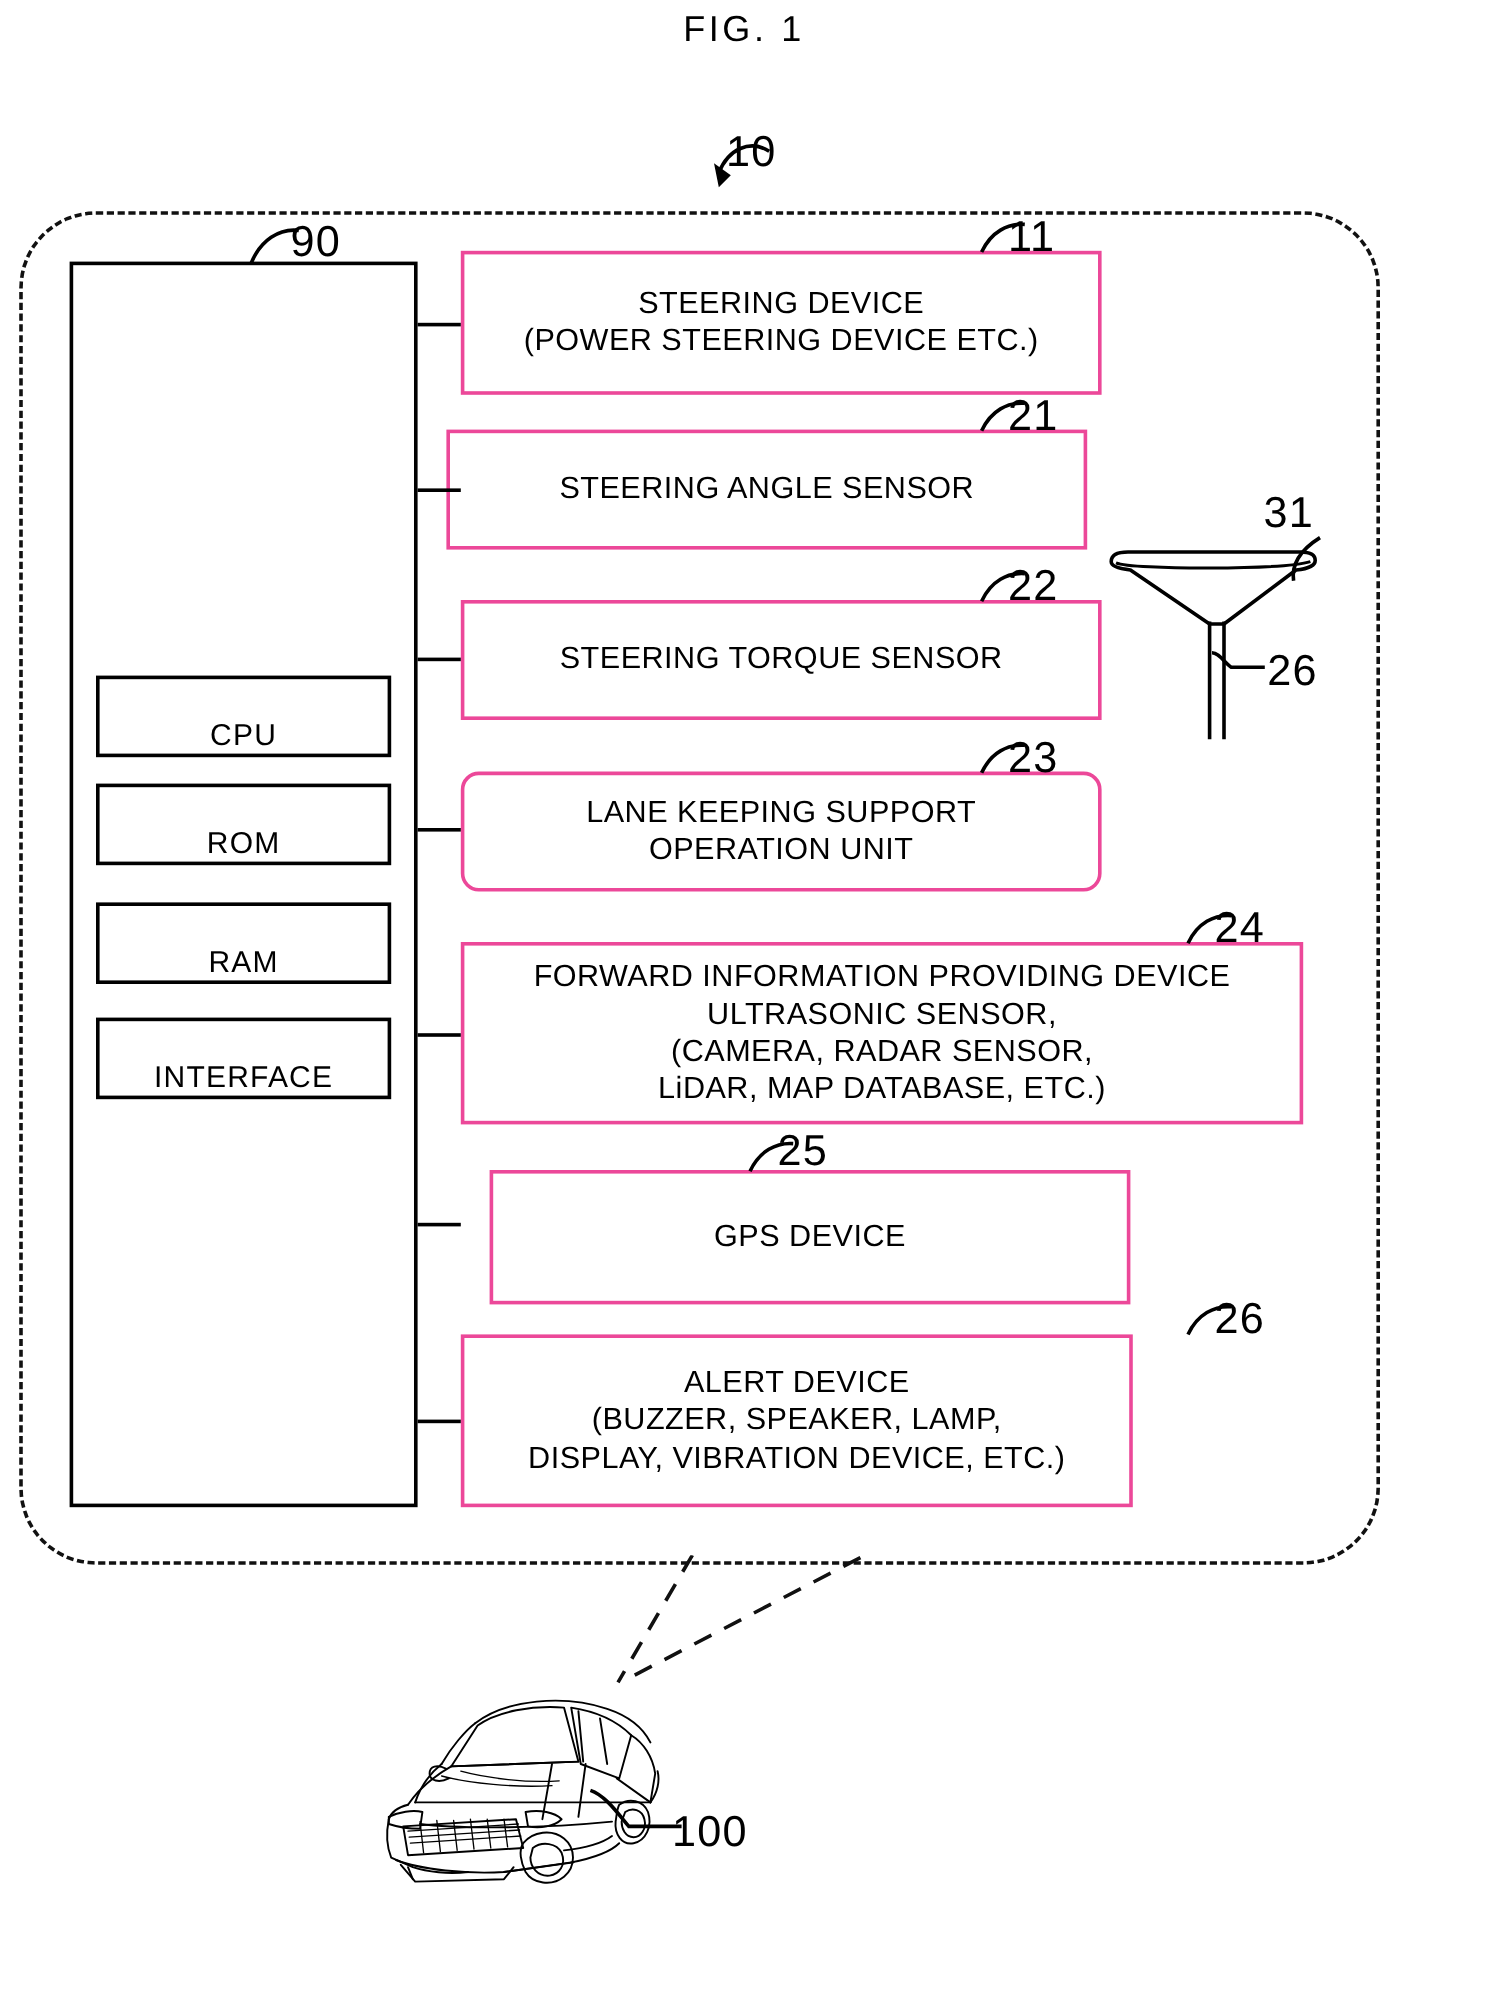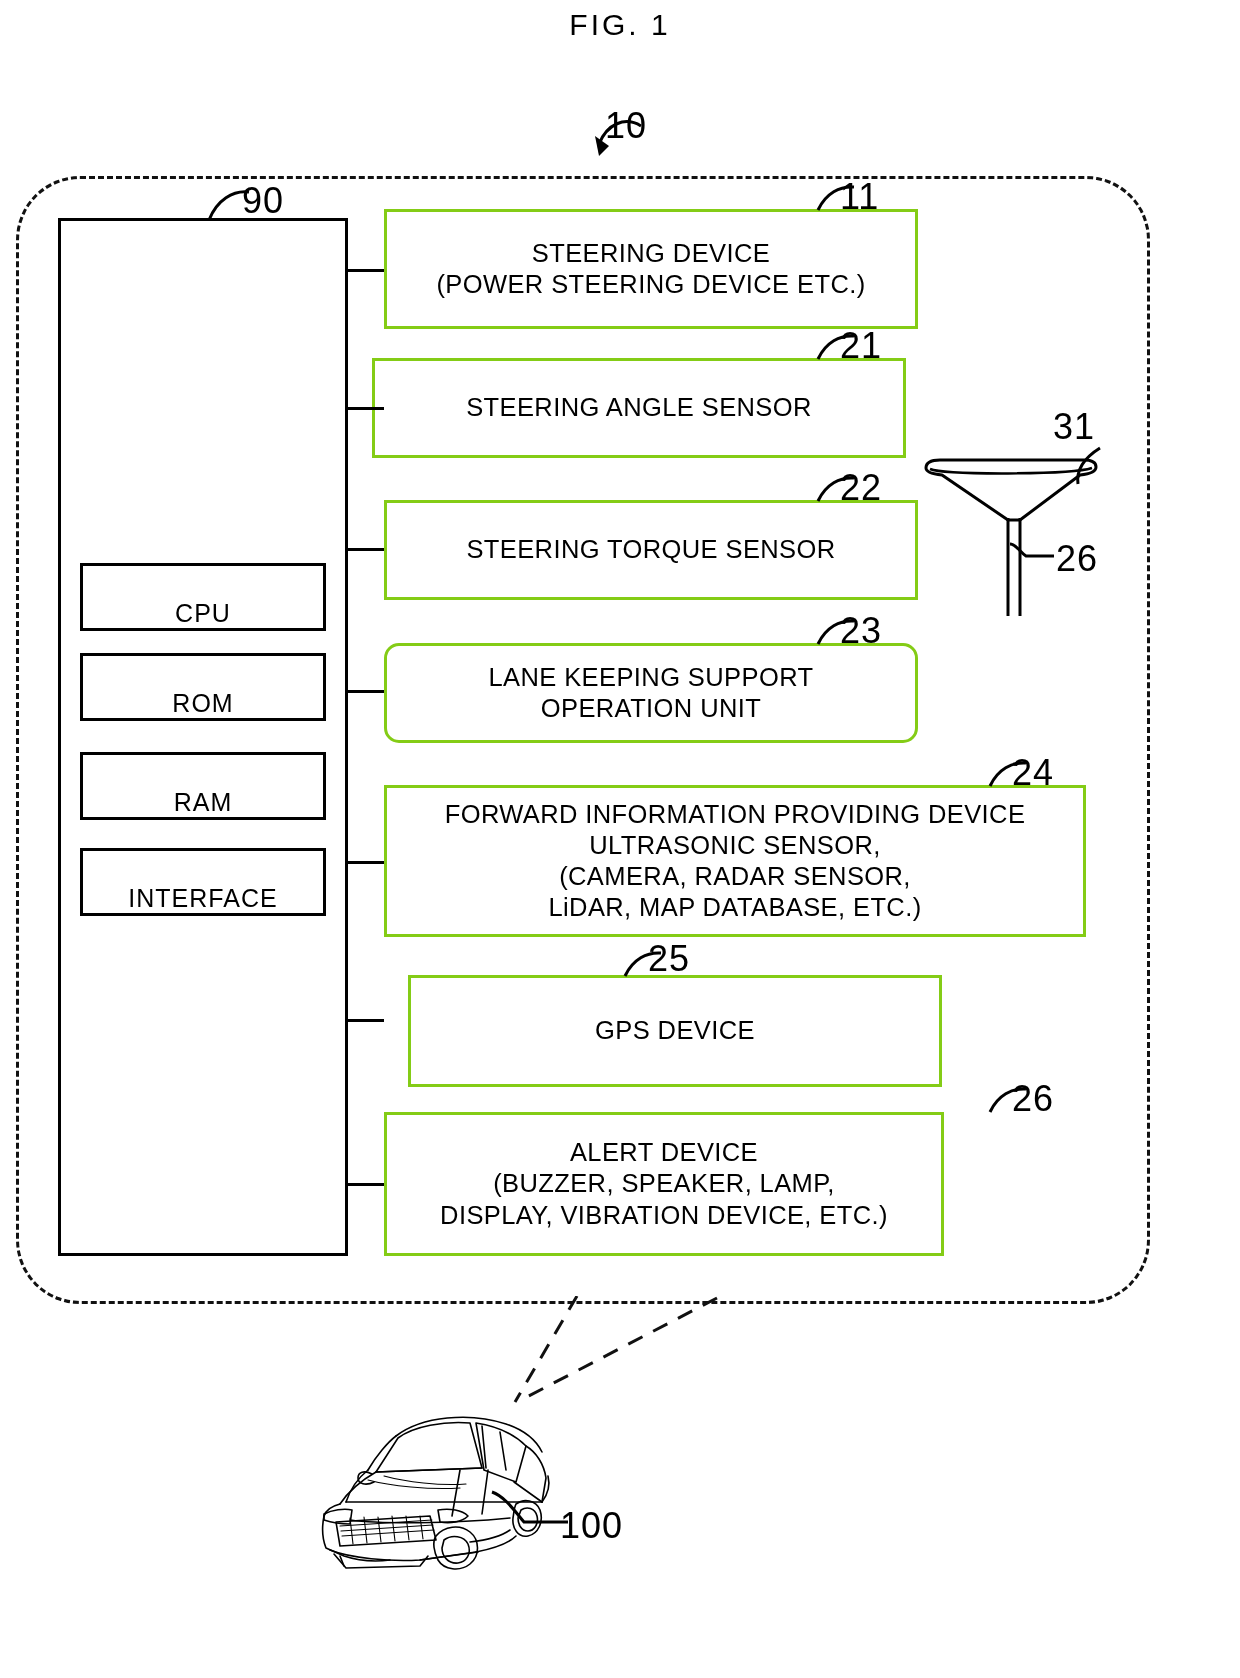--- a/index.html
+++ b/index.html
@@ -32,21 +32,21 @@
     display:flex;align-items:flex-end;justify-content:center;
     font-size:25px;letter-spacing:1px;
   }
   .ecu-cpu{top:563px;}
   .ecu-rom{top:653px;}
   .ecu-ram{top:752px;}
   .ecu-if{top:848px;}
 
   
   .dev-box{
-    position:absolute;border:3px solid #84cc16;box-sizing:border-box;background:#fff;
+    position:absolute;border:3px solid #ec4899;box-sizing:border-box;background:#fff;
     display:flex;align-items:center;justify-content:center;text-align:center;
     font-size:25.5px;line-height:1.22;letter-spacing:.4px;
   }
   .dev-box .lines{padding:0 8px;}
 
   
   .connector{position:absolute;height:0;border-top:3px solid #000;}
 
   
   .ref-num{

